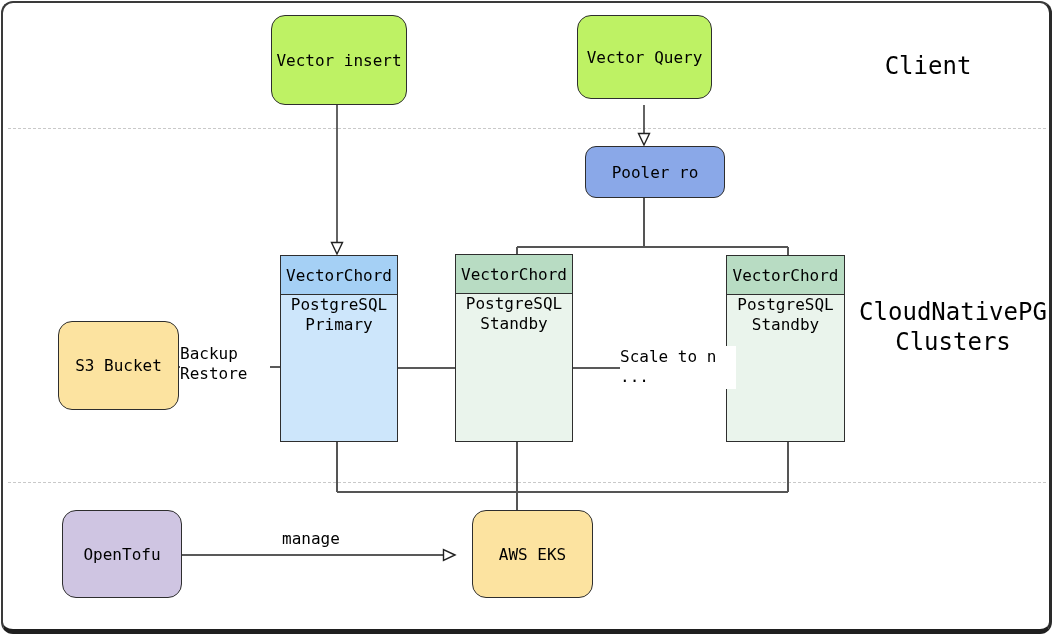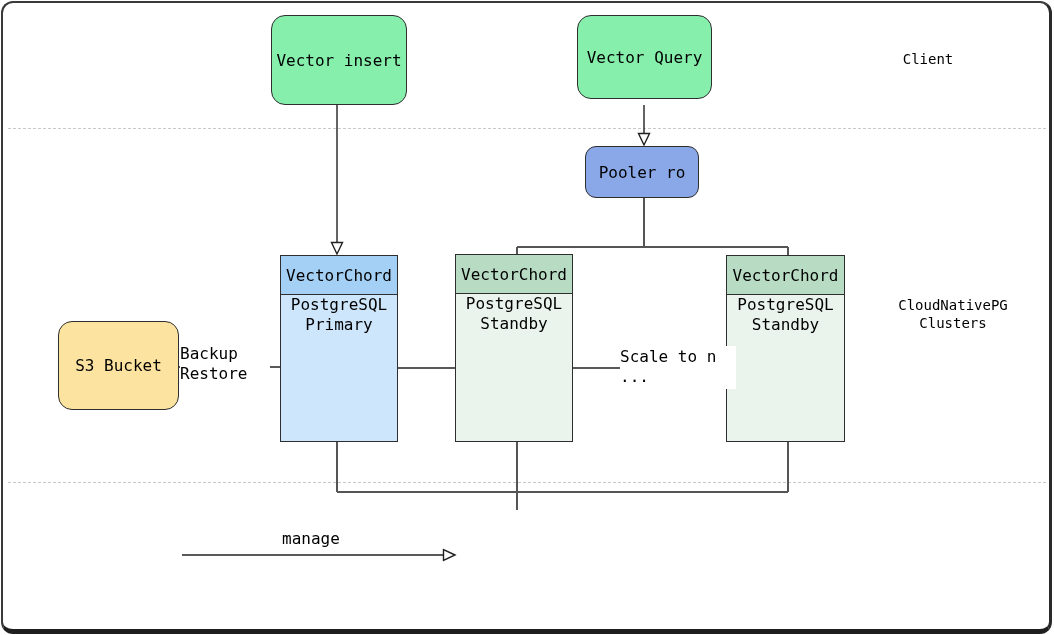--- a/index.html
+++ b/index.html
@@ -13,21 +13,21 @@
     border:2px solid #3a3a3a;border-bottom:5px solid #1f1f1f;border-right:3px solid #2a2a2a;
     border-radius:12px;pointer-events:none;
   }
   .divider{position:absolute;left:8px;right:8px;height:0;border-top:1px dashed #c9c9c9;}
   svg.wires{position:absolute;left:0;top:0;pointer-events:none;}
   .node{
     position:absolute;display:flex;align-items:center;justify-content:center;
     border:1.5px solid #2e2e2e;font-size:16px;text-align:center;box-sizing:border-box;
   }
   .round{border-radius:14px;}
-  .green{background:#86efac;align-items:center;}
+  .green{background:#bef264;align-items:center;}
   .bluepill{background:#8aa8e8;border-radius:11px;}
   .yellow{background:#fce3a0;margin-left:16px;}
   .purple{background:#cfc5e2;}
   .dbnode{
     position:absolute;border:1.5px solid #2e2e2e;box-sizing:border-box;
     display:flex;flex-direction:column;font-size:16px;text-align:center;
   }
   .dbheader{
     height:38px;flex:0 0 38px;display:flex;align-items:center;justify-content:center;
     border-bottom:1.5px solid #2e2e2e;
@@ -35,21 +35,21 @@
   .dbbody{flex:1;display:flex;flex-direction:column;align-items:center;line-height:1.25;}
   .primary-h{background:#a5d0f5;}
   .primary-b{background:#cde6fb;}
   .standby-h{background:#b8dcc3;}
   .standby-b{background:#eaf4ec;}
   .edgelabel{
     position:absolute;background:#ffffff;font-size:16px;text-align:left;line-height:1.28;
     padding:1px 0;
   }
   .sectionlabel{
-    position:absolute;font-size:14px;text-align:center;line-height:1.25;
+    position:absolute;font-size:24px;text-align:center;line-height:1.25;
   }
 </style>
 </head>
 <body>
 
 <div class="canvas">
 
   <div class="divider" style="top:128px"></div>
   <div class="divider" style="top:482px"></div>
 
@@ -84,21 +84,21 @@
   <div class="node round green" style="left:271px;top:15px;width:136px;height:90px">
     <span>Vector insert</span>
   </div>
 
   <div class="node round green" style="left:577px;top:15px;width:135px;height:84px">
     <span>Vector Query</span>
   </div>
 
   <div class="sectionlabel" style="left:858px;top:51px;width:140px">Client</div>
 
-  <div class="node bluepill" style="left:585px;top:146px;width:114px;height:52px">
+  <div class="node bluepill" style="left:585px;top:146px;width:140px;height:52px">
     <span>Pooler ro</span>
   </div>
 
   <div class="node round yellow" style="left:42px;top:321px;width:121px;height:89px">
     <span>S3 Bucket</span>
   </div>
 
   <div class="dbnode" style="left:280px;top:255px;width:118px;height:187px">
     <div class="dbheader primary-h">VectorChord</div>
     <div class="dbbody primary-b">
@@ -131,19 +131,25 @@
   <div class="edgelabel" style="left:620px;top:346px;width:116px">
     <div>Scale to n</div>
     <div>...</div>
   </div>
 
   <div class="sectionlabel" style="left:858px;top:297px;width:190px">
     <div>CloudNativePG</div>
     <div>Clusters</div>
   </div>
 
+  <div class="node round purple" style="left:62px;top:510px;width:120px;height:88px">
+    <span>OpenTofu</span>
+  </div>
 
   <div class="edgelabel" style="left:282px;top:528px;width:70px">manage</div>
 
+  <div class="node round yellow" style="left:456px;top:510px;width:121px;height:88px">
+    <span>AWS EKS</span>
+  </div>
 
 
   <div class="frame"></div>
 </div>
 
 </body></html>

